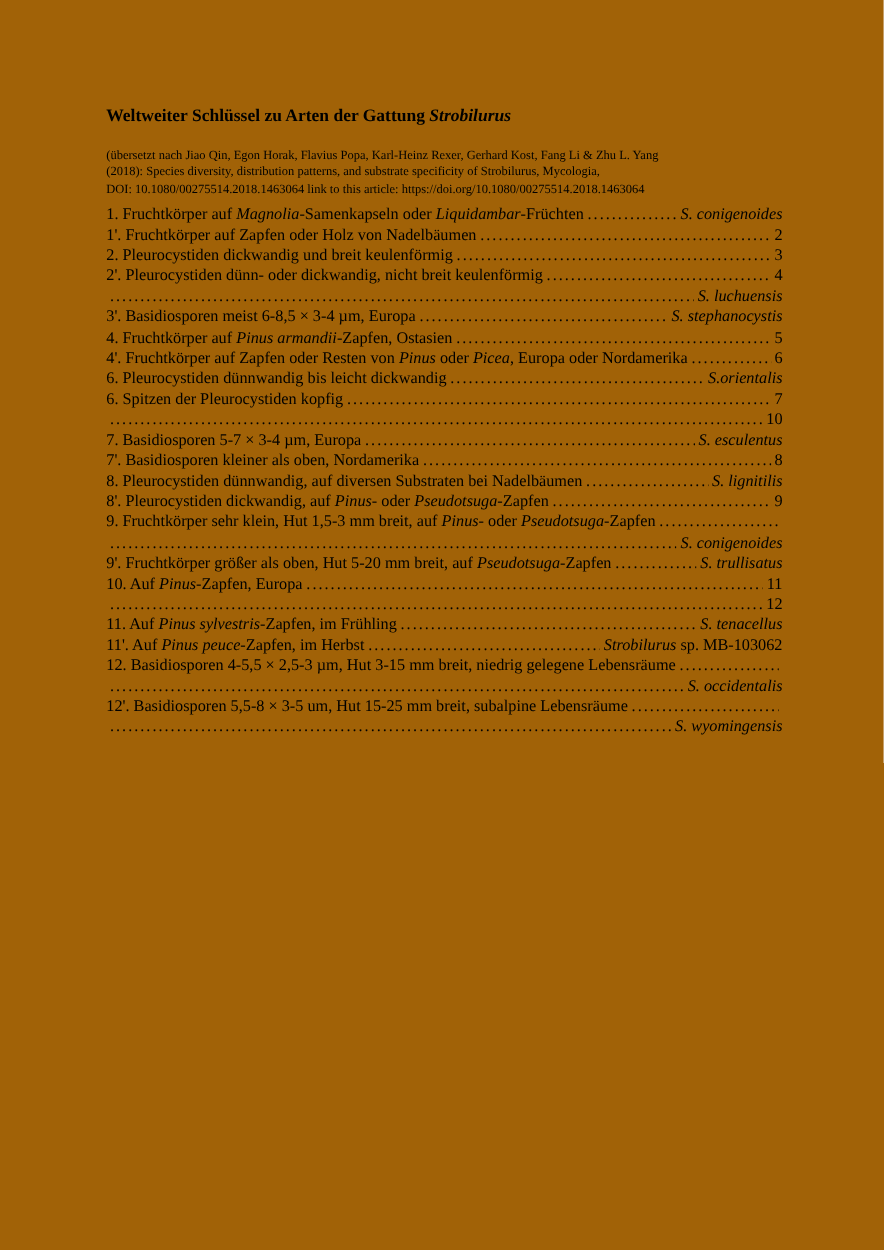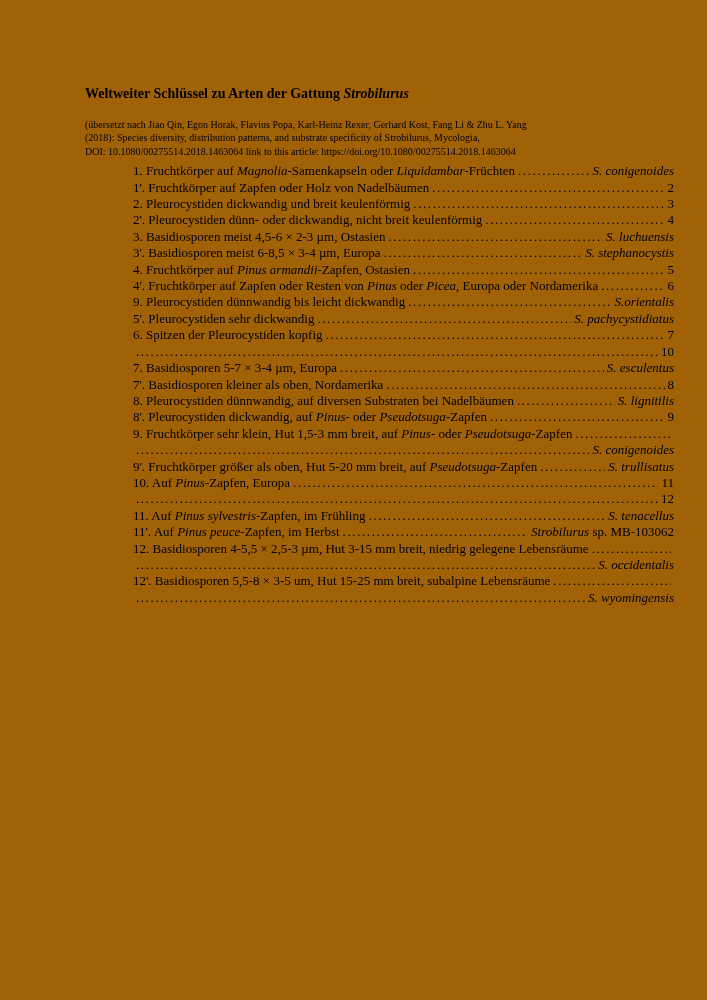--- a/index.html
+++ b/index.html
@@ -29,21 +29,20 @@
   .citation {
     font-size: 10px;
     line-height: 13.4px;
     margin: 0 0 5px 0;
   }
   .citation .cit-line { white-space: nowrap; }
   .key { font-size: 13px; line-height: 16.4px; }
   .key-row {
     display: flex;
     width: 100%;
-    margin-left: 48px;
   }
   .lead { flex: 0 0 auto; white-space: pre; }
   .result { flex: 0 0 auto; white-space: pre; }
   .leader {
     flex: 1 1 auto;
     min-width: 0;
     overflow: hidden;
     white-space: nowrap;
     margin: 0 3px 0 3px;
   }
@@ -82,48 +81,42 @@
           <span class="lead"><span>2. Pleurocystiden dickwandig und breit keulenförmig</span></span>
           <span class="leader"></span>
           <span class="result"><span>3</span></span>
         </div>
         <div class="key-row">
           <span class="lead"><span>2'. Pleurocystiden dünn- oder dickwandig, nicht breit keulenförmig</span></span>
           <span class="leader"></span>
           <span class="result"><span>4</span></span>
         </div>
         <div class="key-row">
-          <span class="lead"><span>3. Basidiosporen meist 4,5-6 × 2-3 µm, Ostasien</span></span>
           <span class="leader"></span>
           <span class="result"><i>S. luchuensis</i></span>
         </div>
         <div class="key-row">
           <span class="lead"><span>3'. Basidiosporen meist 6-8,5 × 3-4 µm, Europa</span></span>
           <span class="leader"></span>
           <span class="result"><i>S. stephanocystis</i></span>
         </div>
         <div class="key-row">
           <span class="lead"><span>4. Fruchtkörper auf </span><i>Pinus armandii</i><span>-Zapfen, Ostasien</span></span>
           <span class="leader"></span>
           <span class="result"><span>5</span></span>
         </div>
         <div class="key-row">
           <span class="lead"><span>4'. Fruchtkörper auf Zapfen oder Resten von </span><i>Pinus</i><span> oder </span><i>Picea</i><span>, Europa oder Nordamerika</span></span>
           <span class="leader"></span>
           <span class="result"><span>6</span></span>
         </div>
         <div class="key-row">
-          <span class="lead"><span>9. Pleurocystiden dünnwandig bis leicht dickwandig</span></span>
+          <span class="lead"><span>6. Pleurocystiden dünnwandig bis leicht dickwandig</span></span>
           <span class="leader"></span>
           <span class="result"><i>S.orientalis</i></span>
-        </div>
-        <div class="key-row">
-          <span class="lead"><span>5'. Pleurocystiden sehr dickwandig</span></span>
-          <span class="leader"></span>
-          <span class="result"><i>S. pachycystidiatus</i></span>
         </div>
         <div class="key-row">
           <span class="lead"><span>6. Spitzen der Pleurocystiden kopfig</span></span>
           <span class="leader"></span>
           <span class="result"><span>7</span></span>
         </div>
         <div class="key-row">
           <span class="leader"></span>
           <span class="result"><span>10</span></span>
         </div>

